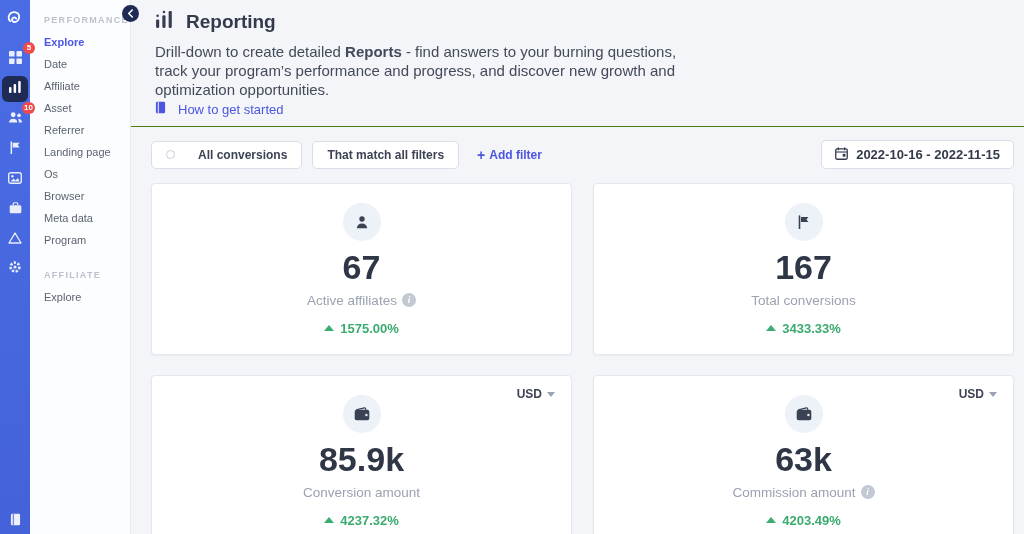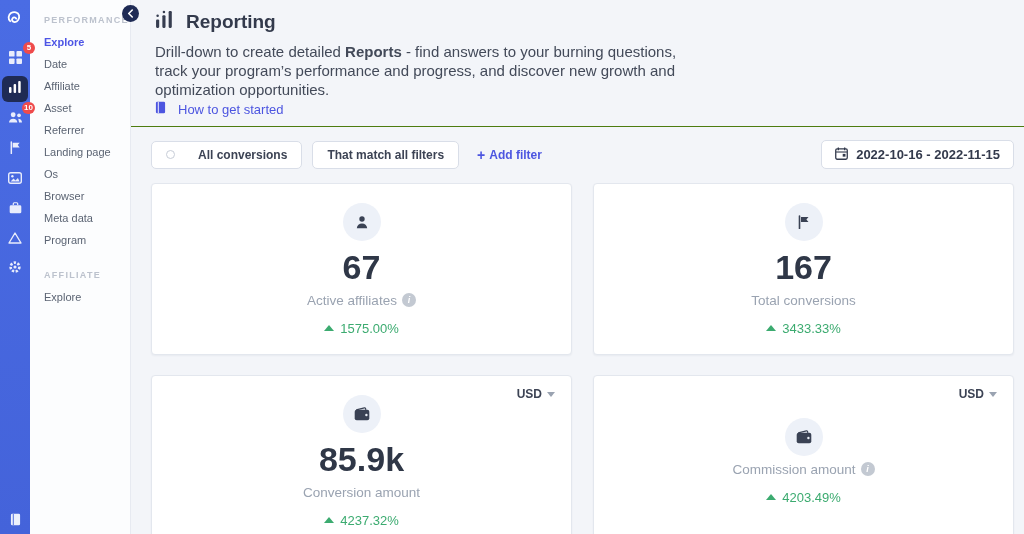--- a/index.html
+++ b/index.html
@@ -60,21 +60,21 @@
     display:flex; flex-direction:column; align-items:center; justify-content:center;
     box-shadow:0 1px 2px rgba(25,39,80,.05); }
   .icon-circle { width:38px; height:38px; border-radius:50%; background:#edf1f8;
     display:flex; align-items:center; justify-content:center; color:#3a4254; }
   .stat-value { font-size:34px; font-weight:700; color:#2f3747; margin-top:7px; }
   .stat-label { display:flex; align-items:center; gap:5px; font-size:13.5px; color:#9aa3b1; margin-top:6px; }
   .info-icon { width:14px; height:14px; border-radius:50%; background:#c3c9d2; color:#fff;
     font-size:9px; line-height:14px; text-align:center; display:inline-block; }
   .info-icon::before { content:"i"; font-style:italic; font-weight:700; }
   .stat-change { display:flex; align-items:center; gap:6px; margin-top:13px;
-    color:#3cab70; font-size:13px; font-weight:400; }
+    color:#3cab70; font-size:13px; font-weight:700; }
   .up-tri { width:0; height:0; border-left:5px solid transparent; border-right:5px solid transparent;
     border-bottom:6px solid #3cab70; display:inline-block; }
   .currency { position:absolute; top:11px; right:16px; display:flex; align-items:center; gap:5px;
     font-size:12px; font-weight:700; color:#3c4354; cursor:pointer; }
   .down-tri { width:0; height:0; border-left:4px solid transparent; border-right:4px solid transparent;
     border-top:5px solid #9aa3b1; display:inline-block; }
 </style>
 </head>
 <body>
 
@@ -309,20 +309,21 @@
         <span>USD</span>
         <span class="down-tri"></span>
       </div>
       <div class="icon-circle">
         <svg viewBox="0 0 16 14" width="16" height="14">
             <rect x="0.7" y="2.8" width="14.6" height="10.5" rx="2" fill="currentColor"></rect>
             <path d="M2.2 2.8l8.2-1.9a1 1 0 011.2.8l.2 1.1" fill="none" stroke="currentColor" stroke-width="1.2"></path>
             <circle cx="12.4" cy="8" r="1.2" fill="#edf1f8"></circle>
           </svg>
       </div>
+      <div class="stat-value">63k</div>
       <div class="stat-label">
         <span>Commission amount</span>
         <span class="info-icon"></span>
       </div>
       <div class="stat-change">
         <span class="up-tri"></span>
         <span>4203.49%</span>
       </div>
     </div>
 

